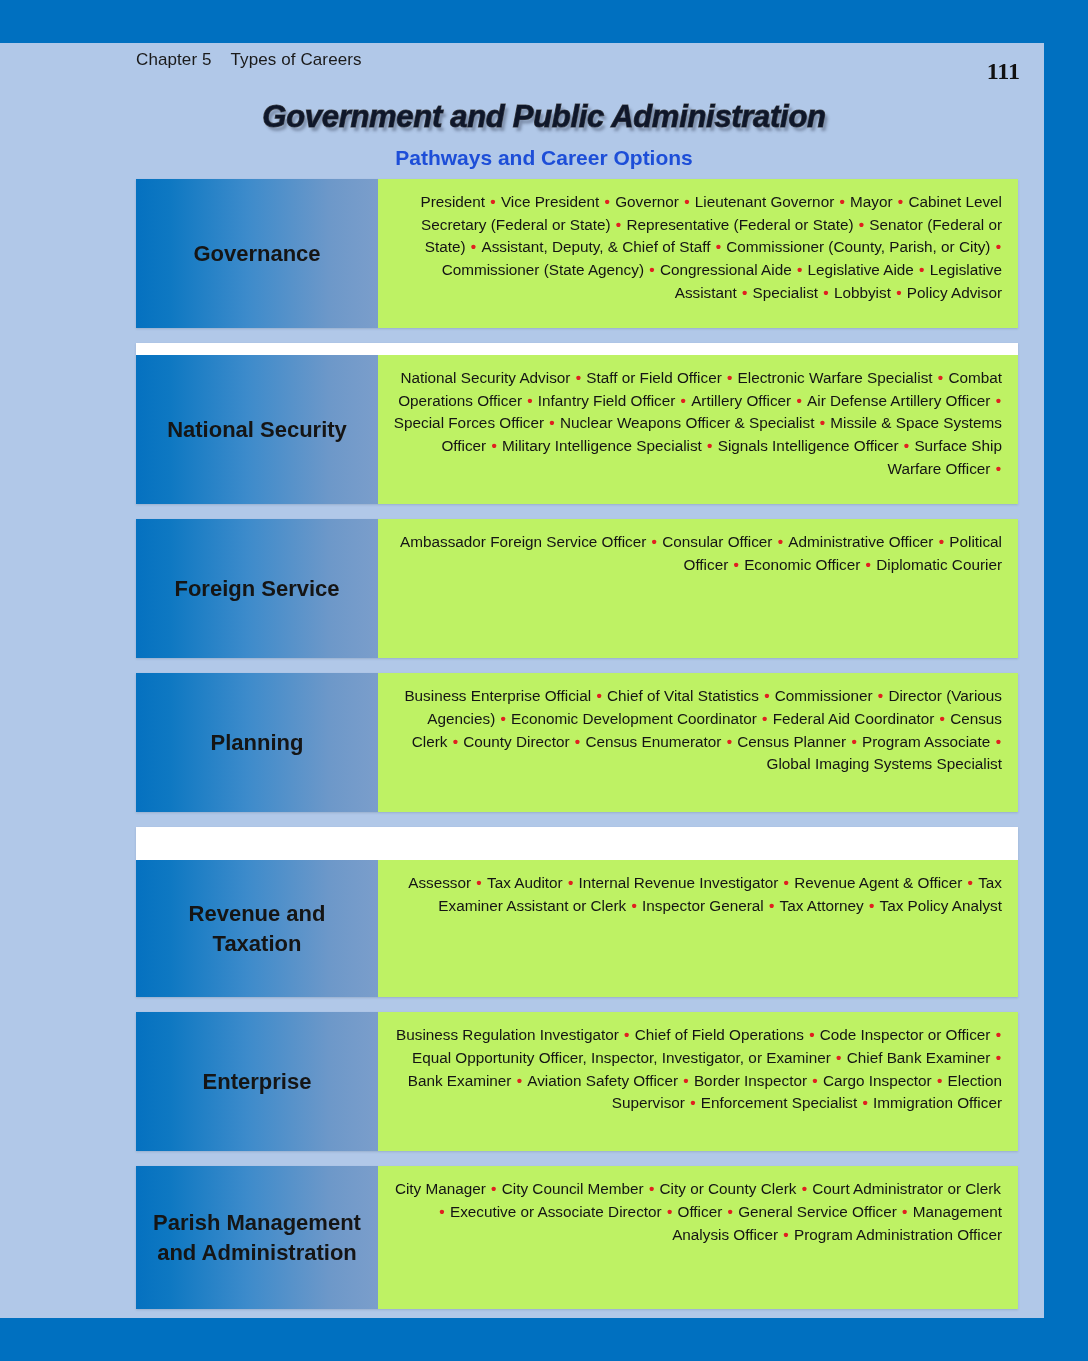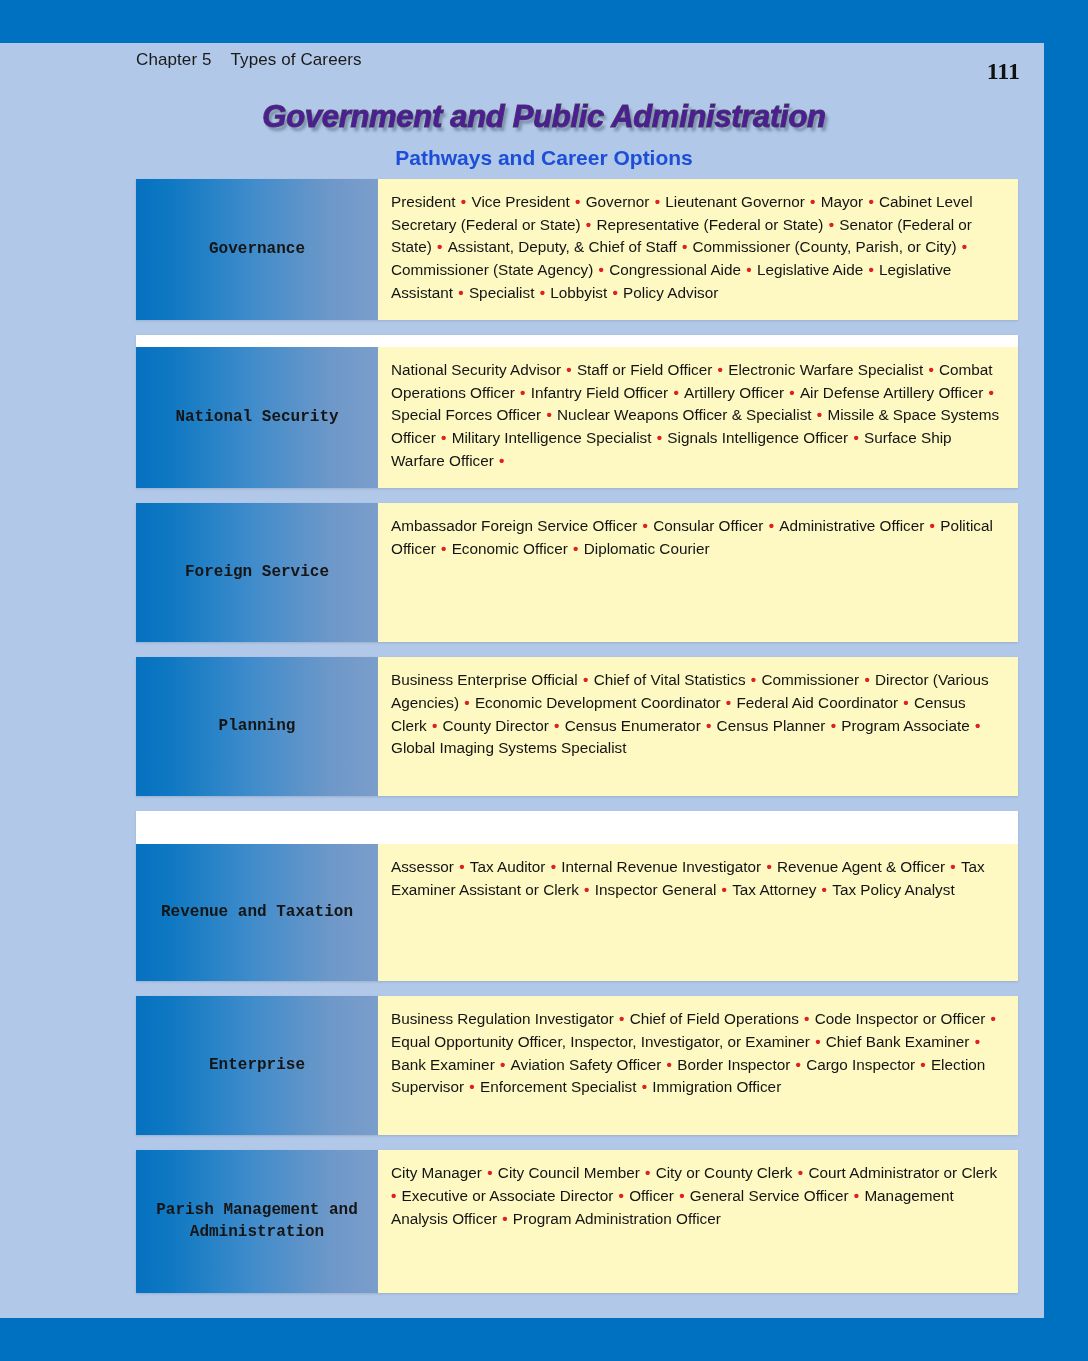--- a/index.html
+++ b/index.html
@@ -74,21 +74,21 @@
   .cluster-title {
     position: absolute;
     left: 0;
     top: 99px;
     width: 1088px;
     text-align: center;
     font-size: 31px;
     font-weight: bold;
     font-style: italic;
     letter-spacing: -0.3px;
-    color: #4c1d95;
+    color: #0f172a;
     -webkit-text-stroke: 1.1px #4a4a4a;
     paint-order: stroke fill;
     text-shadow: 3px 4px 3px rgba(60,70,95,0.45);
   }
   .subtitle {
     position: absolute;
     left: 0;
     top: 146px;
     width: 1088px;
     text-align: center;
@@ -116,34 +116,34 @@
     width: 242px;
     background: linear-gradient(to right, #0571c0 0%, #0e78c2 14%, #3d8bcb 46%, #6d98c9 80%, #7b9ecb 100%);
     display: flex;
     align-items: center;
     justify-content: center;
     text-align: center;
     padding: 4px 8px;
     box-sizing: border-box;
   }
   .pathway-label-text {
-    font-size: 16px;
+    font-size: 22px;
     font-weight: bold;
     color: #151515;
     line-height: 1.36;
-    font-family: Liberation Mono, monospace;
   }
   .pathway-careers {
     flex: 1 1 auto;
-    background: #fef9c3;
-    padding: 12px 16px 16px 13px;
+    background: #bef264;
+    padding: 12px 16px 24px 13px;
     box-sizing: border-box;
     font-size: 15.3px;
     line-height: 1.48;
     color: #141414;
+    text-align: right;
   }
   .pathway-careers .sep {
     color: #e02020;
     font-weight: bold;
     padding: 0 1px;
   }
 
   
   .r0 .pathway-label, .r0 .pathway-careers { min-height: 139px; }
   .r1 .pathway-label, .r1 .pathway-careers { min-height: 134px; margin-top: 12px; }

